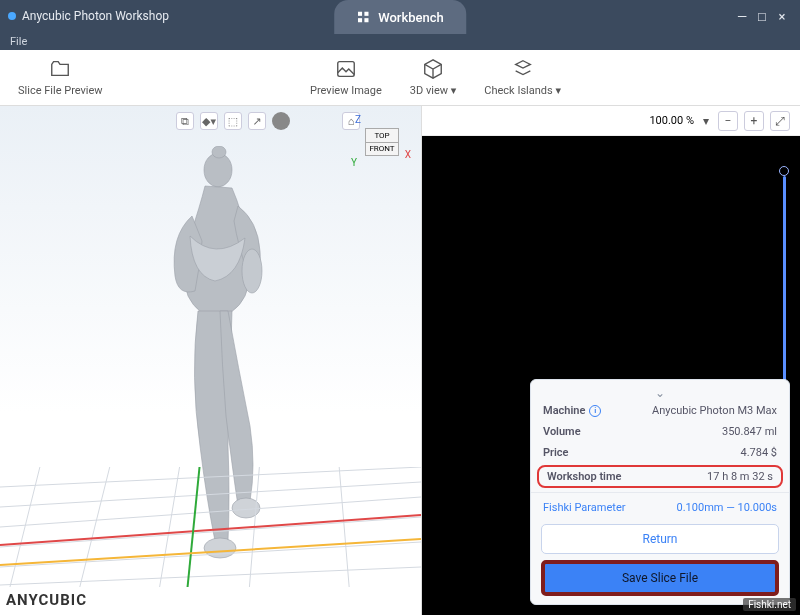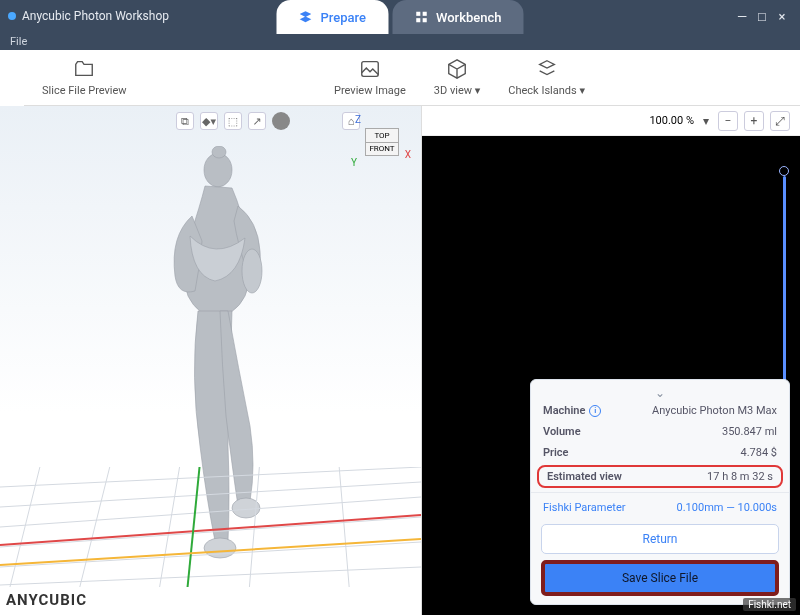--- a/index.html
+++ b/index.html
@@ -13,21 +13,21 @@
 
   .menubar { height: 18px; background: #3b4a5e; color: #d0d6df; font-size: 11px; padding: 0 10px; display:flex; align-items:center; }
 
   .tabbar { height: 0; background: #3b4a5e; position: relative; }
   .tabs-center { position: absolute; top: -50px; left: 50%; transform: translateX(-50%); display: flex; gap: 4px; }
   .tab { height: 34px; padding: 0 22px; border-radius: 14px 14px 0 0; display: flex; align-items: center; gap: 8px; font-size: 13px; font-weight: 500; cursor: pointer; }
   .tab.active { background: #fff; color: #3b82f6; }
   .tab.inactive { background: #5d6b80; color: #fff; }
   .tab .icon { width: 14px; height: 14px; display:inline-flex; align-items:center; justify-content:center; }
 
-  .ribbon { height: 56px; background: #fff; border-bottom: 1px solid #ddd; display: flex; align-items: center; padding: 0 18px; gap: 280px; position: relative; margin-left: 24px; }
+  .ribbon { height: 56px; background: #fff; border-bottom: 1px solid #ddd; display: flex; align-items: center; padding: 0 18px; gap: 280px; position: relative; }
   .ribbon-left { display:flex; gap:0; }
   .ribbon-right { display:flex; gap:28px; position:absolute; left:310px; }
   .ribbon-item { display: flex; flex-direction: column; align-items: center; gap: 4px; font-size: 11px; color: #555; cursor: pointer; }
   .ribbon-item .ricon { width: 22px; height: 22px; display:flex; align-items:center; justify-content:center; color:#555; }
 
   .workspace { height: 509px; display: flex; }
   .viewport3d { flex: 0 0 422px; position: relative; background: linear-gradient(#eaf0f6, #ffffff 60%); border-right: 1px solid #ddd; }
   .viewport3d .vtools-top { position: absolute; top: 6px; left: 176px; display:flex; gap:6px; }
   .vt-btn { width: 18px; height: 18px; background: #fff; border: 1px solid #ccd; border-radius: 3px; display:flex; align-items:center; justify-content:center; font-size:11px; color:#666; cursor:pointer; }
   .vt-btn.sphere { background:#888; border-radius:50%; border:none; }
@@ -81,28 +81,20 @@
   <div class="win-btn">□</div>
   <div class="win-btn">×</div>
 </div>
 
 <div class="menubar">
   <span>File</span>
 </div>
 
 <div class="tabbar">
   <div class="tabs-center">
-    <div class="tab active">
-      <span class="icon">
-        <svg viewBox="0 0 24 24" width="14" height="14" fill="#3b82f6">
-            <path d="M12 2 2 7l10 5 10-5-10-5zm0 9L2 16l10 5 10-5-10-5z"></path>
-          </svg>
-      </span>
-      <span>Prepare</span>
-    </div>
     <div class="tab inactive">
       <span class="icon">
         <svg viewBox="0 0 24 24" width="14" height="14" fill="#fff">
             <rect x="3" y="3" width="7" height="7"></rect>
             <rect x="14" y="3" width="7" height="7"></rect>
             <rect x="3" y="14" width="7" height="7"></rect>
             <rect x="14" y="14" width="7" height="7"></rect>
           </svg>
       </span>
       <span>Workbench</span>
@@ -242,21 +234,21 @@
         </div>
         <div class="row">
           <span class="label">Volume</span>
           <span class="val">350.847 ml</span>
         </div>
         <div class="row">
           <span class="label">Price</span>
           <span class="val">4.784 $</span>
         </div>
         <div class="row highlight">
-          <span class="label">Estimated view</span>
+          <span class="label">Workshop time</span>
           <span class="val">17 h 8 m 32 s</span>
         </div>
         <div class="sep"></div>
         <div class="linkrow">
           <span>Fishki Parameter</span>
           <span>0.100mm — 10.000s</span>
         </div>
         <div class="btn outline">Return</div>
         <div class="btn primary">Save Slice File</div>
       </div>

